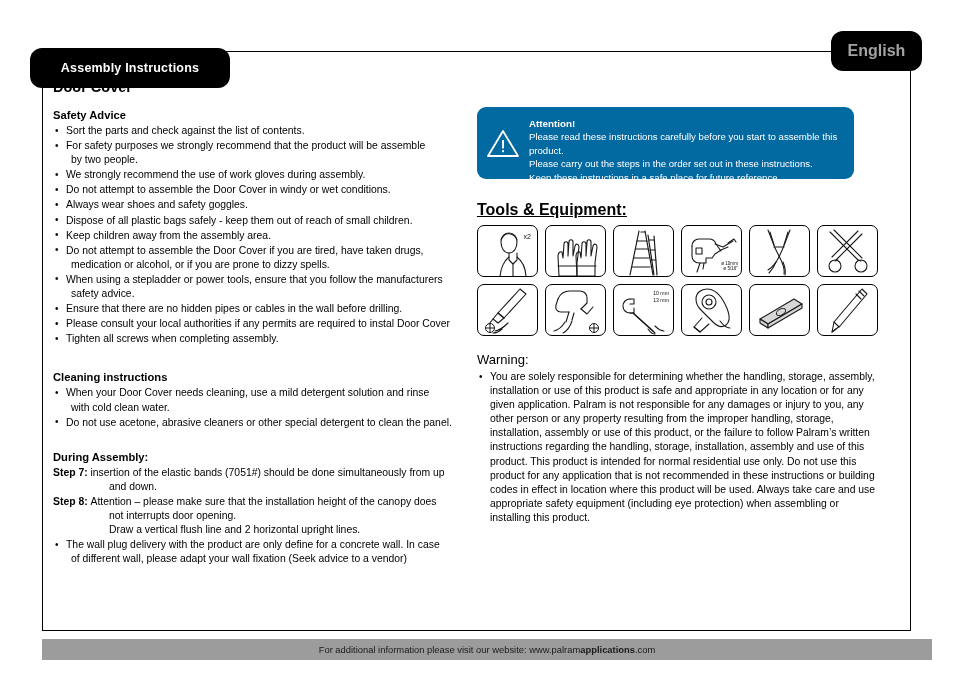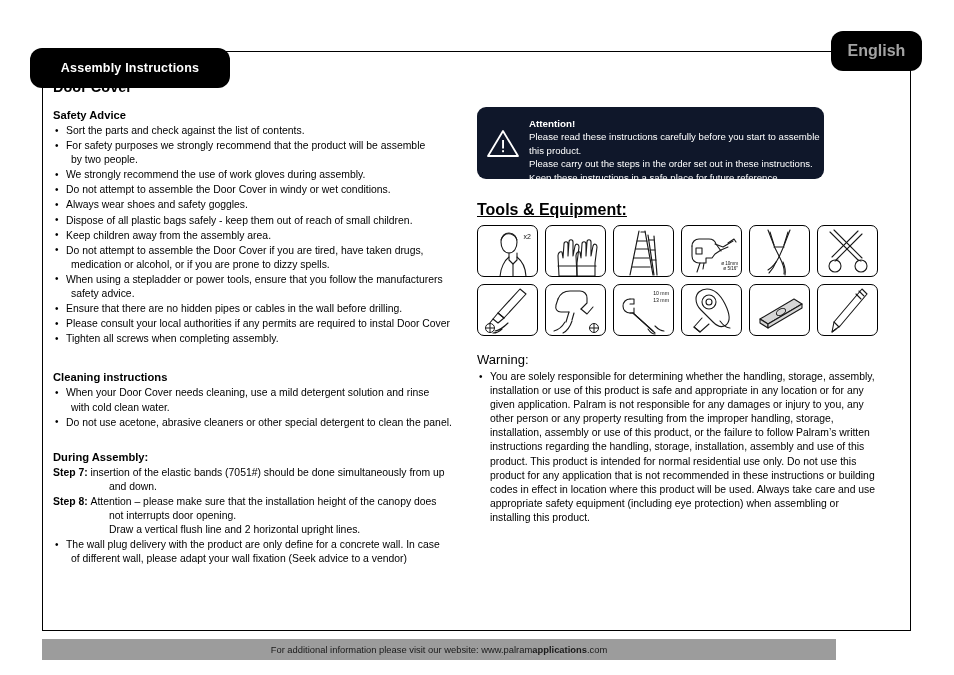--- a/index.html
+++ b/index.html
@@ -52,22 +52,22 @@
   }
   ul.bullets li .cont{display:block;padding-left:5px;}
 
   
   .step{font-size:10.4px;line-height:14.1px;margin-bottom:1px;}
   .step b{font-weight:bold;}
   .step .ind{display:block;padding-left:56px;}
 
   
   #attention-box{
-    position:absolute;left:477px;top:107px;width:347px;height:72px;
-    background:#0f172a;border-radius:9px;color:#fff;box-sizing:border-box;
+    position:absolute;left:477px;top:107px;width:377px;height:72px;
+    background:#0369a1;border-radius:9px;color:#fff;box-sizing:border-box;
     display:flex;align-items:flex-start;
   }
   #attention-icon{width:52px;display:flex;align-items:center;justify-content:center;
     height:72px;flex:none;}
   #attention-text{padding-top:10px;font-size:9.6px;line-height:13.4px;}
   #attention-text .t{font-weight:bold;font-size:9.8px;display:block;margin-bottom:0px;}
   #attention-text .l{display:block;}
 
   
   #tools-section{position:absolute;left:477px;top:201px;width:437px;}
@@ -86,21 +86,21 @@
   
   #warning-section{position:absolute;left:477px;top:352px;width:404px;}
   #warning-section h2{font-size:13px;font-weight:normal;margin:0 0 3px 0;}
   #warning-section .wtext{
     font-size:10.4px;line-height:14.1px;padding-left:13px;position:relative;text-align:left;
   }
   #warning-section .wtext:before{content:"\2022";position:absolute;left:2px;top:-0.5px;font-size:10px;}
 
   
   #footer-bar{
-    position:absolute;left:42px;top:639px;width:794px;height:21px;
+    position:absolute;left:42px;top:639px;width:890px;height:21px;
     background:#9c9c9c;display:flex;align-items:center;justify-content:center;
   }
   #footer-text{font-size:9.4px;color:#1a1a1a;}
   #footer-text b{font-weight:bold;}
 </style>
 </head>
 <body>
 
 <div id="page-frame"></div>
 

